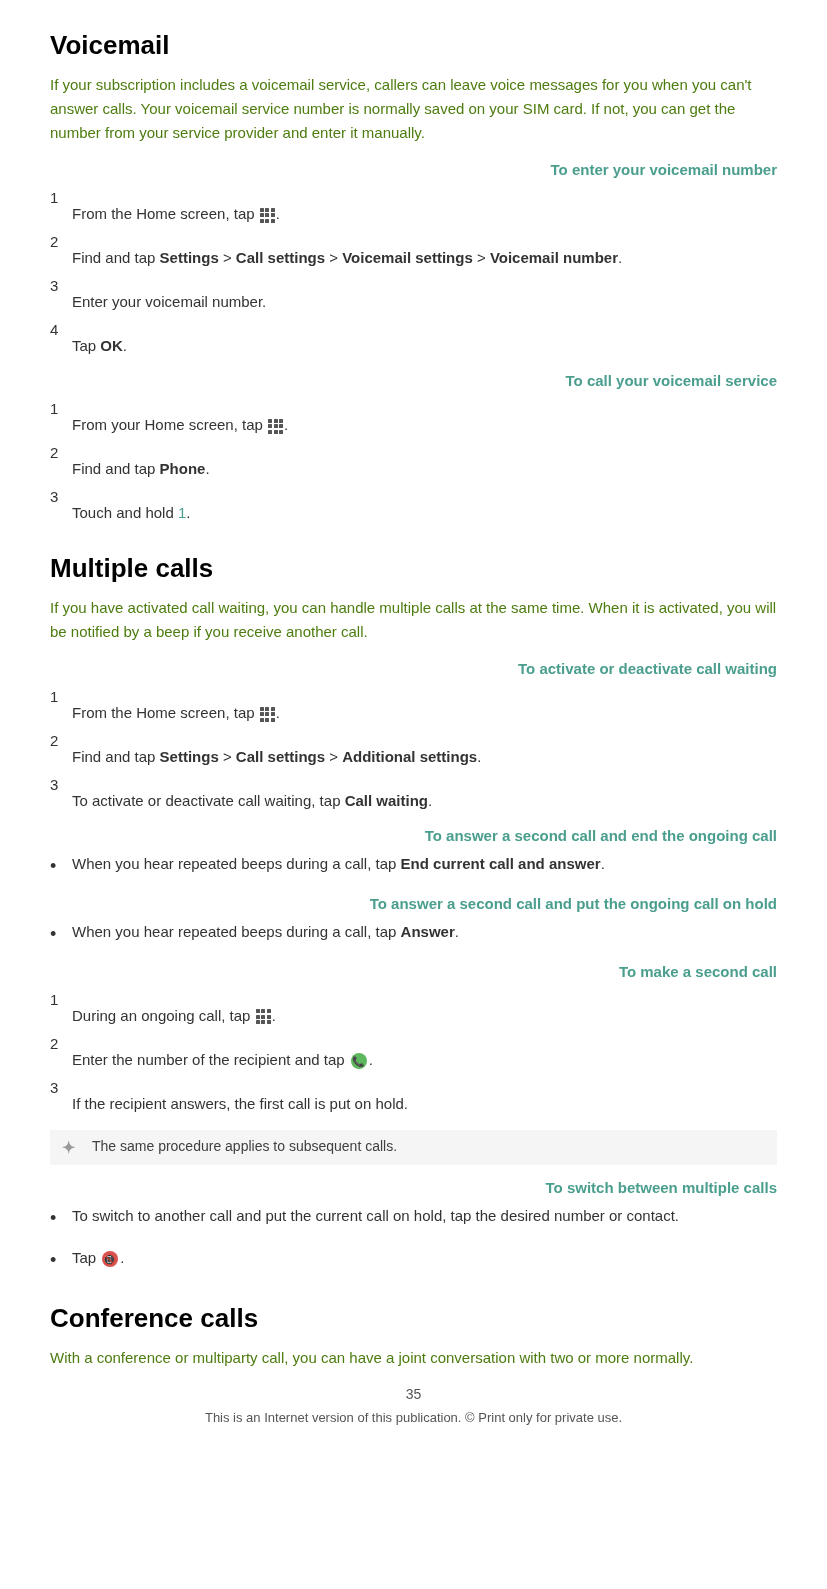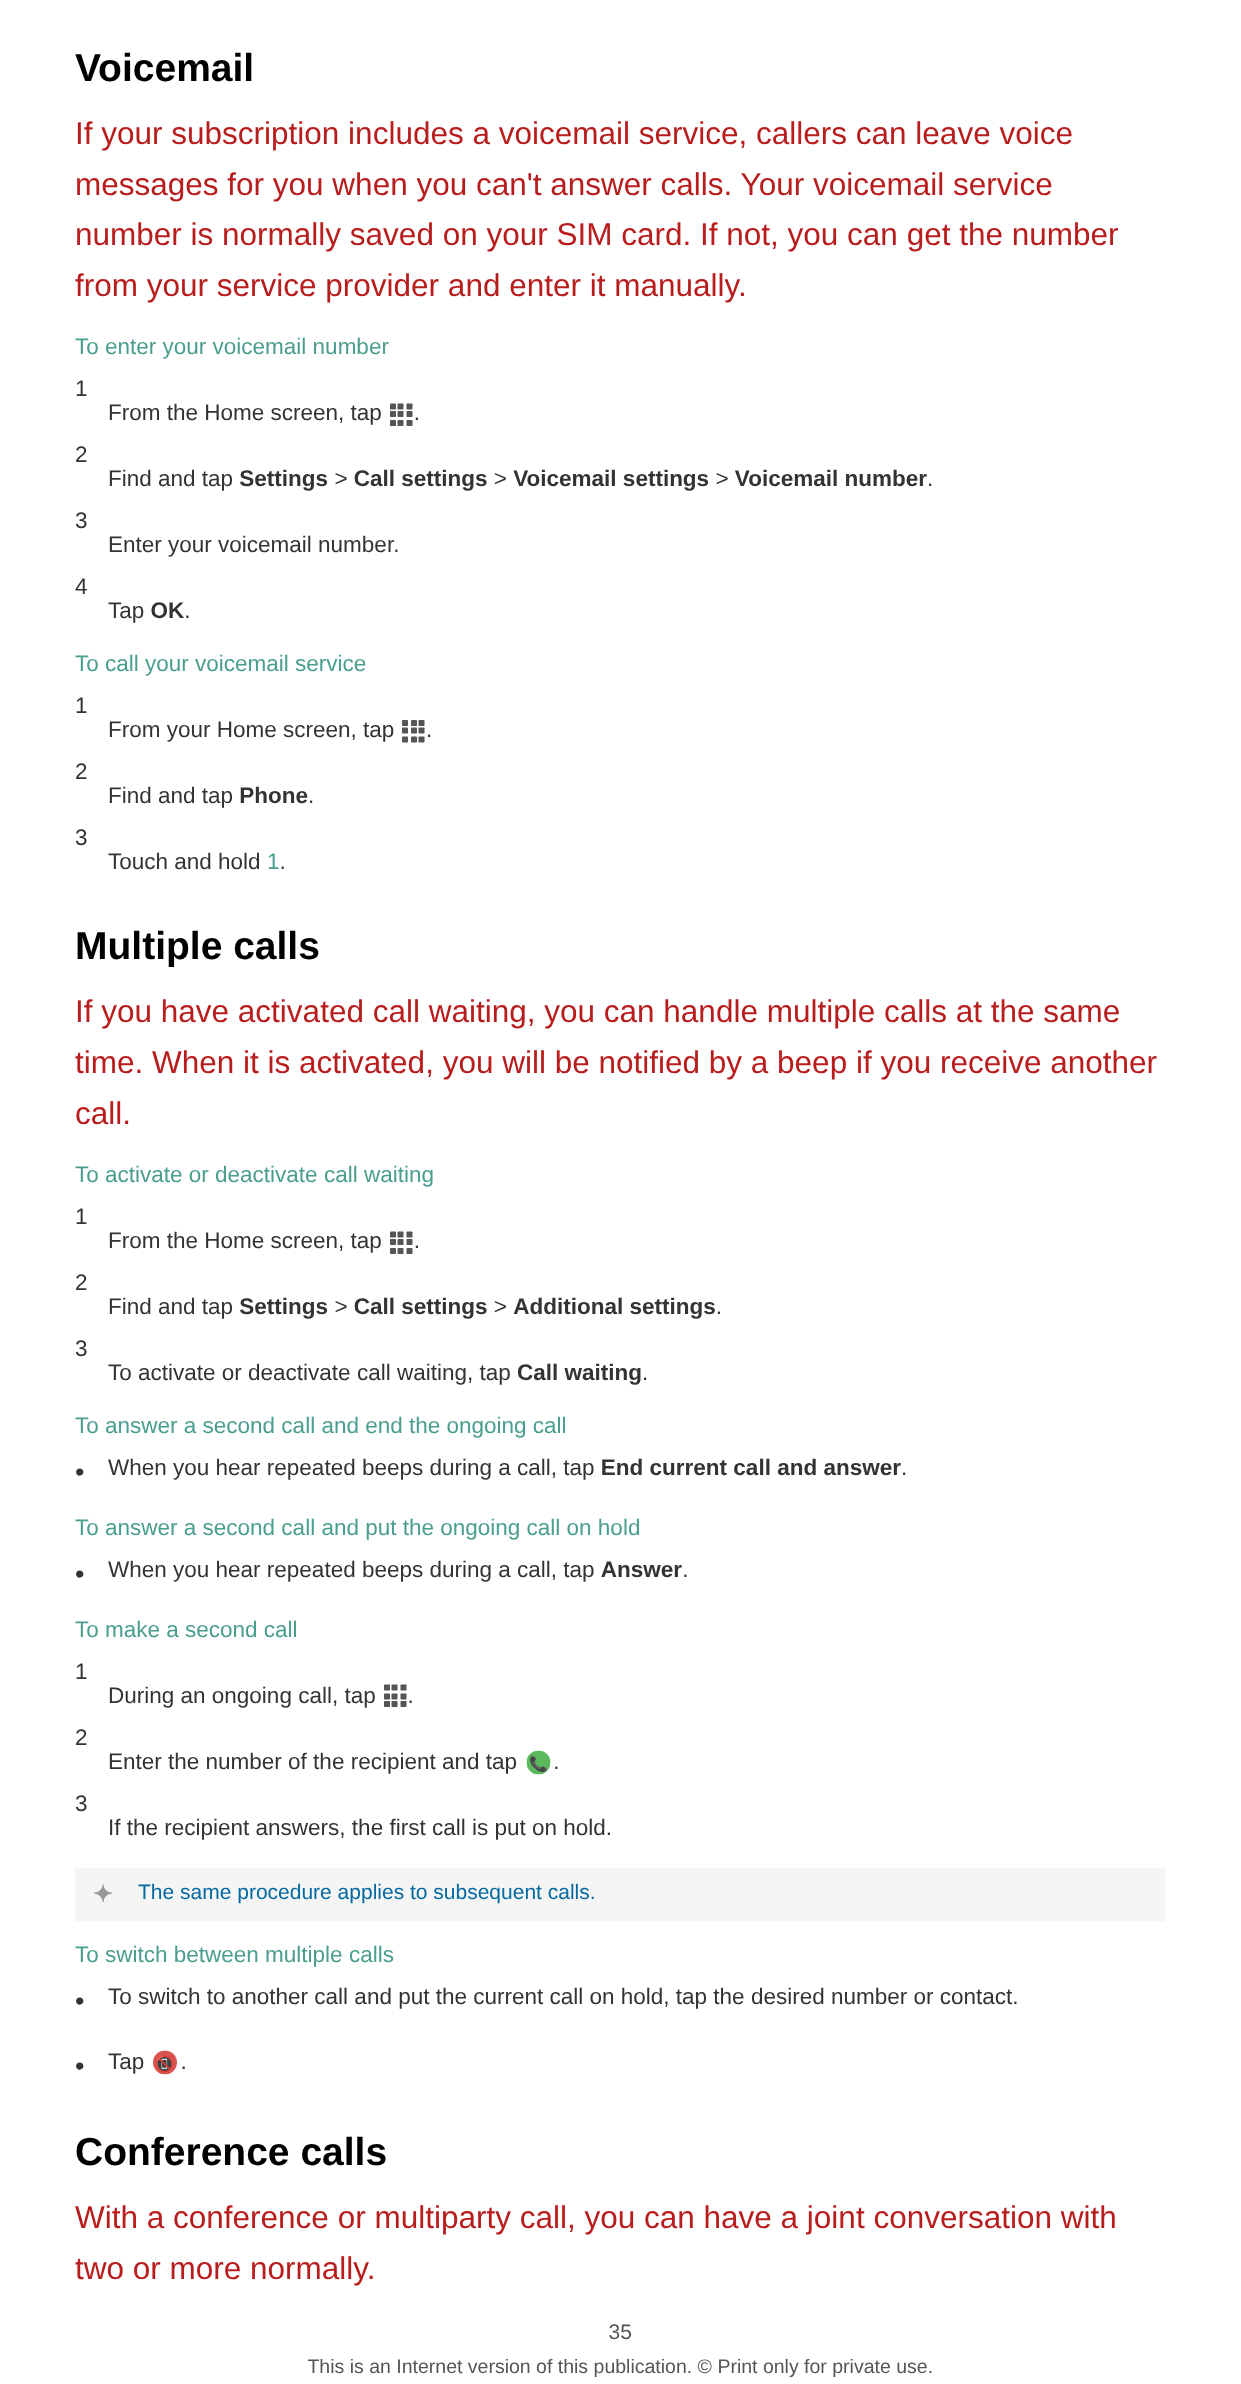--- a/index.html
+++ b/index.html
@@ -12,31 +12,32 @@
       min-height: 1589px;
       padding: 30px 50px 30px 50px;
     }
     h1.section-title {
       font-size: 26px;
       font-weight: bold;
       margin-bottom: 12px;
       color: #000000;
     }
     .intro-text {
-      font-size: 21px;
+      font-size: 15px;
       line-height: 1.6;
       margin-bottom: 16px;
-      color: #b91c1c;
+      color: #4d7c0f;
     }
     .subsection-title {
       color: #4a9e8e;
       font-size: 15px;
-      font-weight: normal;
+      font-weight: bold;
       margin-bottom: 8px;
       margin-top: 4px;
+      text-align: right;
     }
     .numbered-list {
       list-style: none;
       margin-left: 0;
       margin-bottom: 14px;
     }
     .numbered-list li {
       display: flex;
       margin-bottom: 4px;
       line-height: 1.6;
@@ -84,21 +85,21 @@
     }
     .tip-icon {
       color: #999;
       font-size: 16px;
       margin-right: 10px;
       min-width: 20px;
       font-weight: bold;
     }
     .tip-text {
       font-size: 14px;
-      color: #0369a1;
+      color: #404040;
     }
     .grid-icon {
       display: inline-grid;
       grid-template-columns: repeat(3, 4px);
       grid-template-rows: repeat(3, 4px);
       gap: 1.5px;
       vertical-align: middle;
       margin: 0 1px;
     }
     .grid-icon span {

